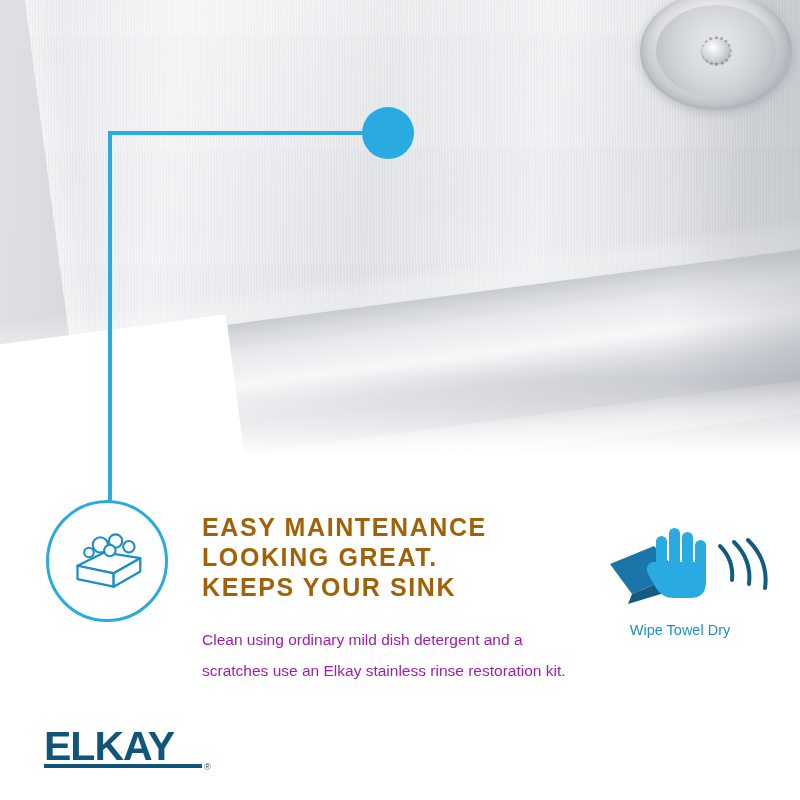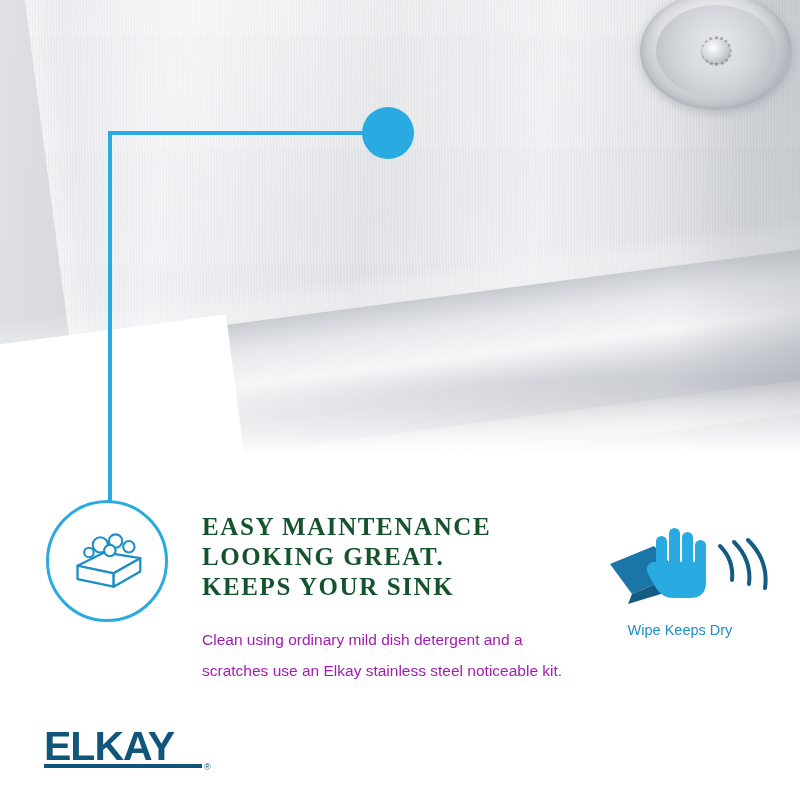--- a/index.html
+++ b/index.html
@@ -195,27 +195,26 @@
     background: #ffffff;
     box-sizing: border-box;
   }
 
   
   .headline {
     position: absolute;
     left: 202px;
     top: 512px;
     width: 420px;
-    color: #14532d;
+    color: #a16207;
     font-weight: bold;
     font-size: 25px;
     line-height: 30px;
     letter-spacing: 1.6px;
     text-transform: uppercase;
-    font-family: Liberation Serif, serif;
   }
   .body-copy {
     position: absolute;
     left: 202px;
     top: 624px;
     width: 400px;
     color: #a21caf;
     font-size: 15.5px;
     line-height: 31px;
   }
@@ -315,21 +314,21 @@
 </div>
 
 <div class="headline">
   <div>Easy Maintenance</div>
   <div>Looking Great.</div>
   <div>Keeps Your Sink</div>
 </div>
 
 <div class="body-copy">
   <div>Clean using ordinary mild dish detergent and a</div>
-  <div>scratches use an Elkay stainless steel noticeable kit.</div>
+  <div>scratches use an Elkay stainless rinse restoration kit.</div>
 </div>
 
 <div class="wipe-block">
   <svg viewBox="0 0 184 110" width="184" height="110">
 
     <path d="M22 52 L66 34 L92 62 L44 82 Z" fill="#1C75A8"></path>
     <path d="M44 82 L92 62 L86 78 L40 92 Z" fill="#145B84"></path>
 
     <g fill="#29ABE2">
       <rect x="68" y="24" width="11" height="36" rx="5.5"></rect>
@@ -338,21 +337,21 @@
       <rect x="107" y="28" width="11" height="32" rx="5.5"></rect>
       <path d="M64 50 q-8 4 -4 12 l8 14 q6 10 18 10 l16 0 q16 0 16 -16 l0 -20 z"></path>
     </g>
 
     <g stroke="#145B84" stroke-width="4" fill="none" stroke-linecap="round">
       <path d="M132 34 q14 14 12 34"></path>
       <path d="M146 30 q18 18 15 42"></path>
       <path d="M160 28 q21 21 17 48"></path>
     </g>
   </svg>
-  <div class="wipe-caption">Wipe Keeps Dry</div>
+  <div class="wipe-caption">Wipe Towel Dry</div>
 </div>
 
 <div class="logo">
   <svg viewBox="0 0 180 44" width="180" height="44">
     <text x="0" y="34" class="logo-text">ELKAY</text>
     <rect x="0" y="38" width="158" height="4" fill="#10567A"></rect>
   </svg>
   <span class="reg-mark">®</span>
 </div>
 

